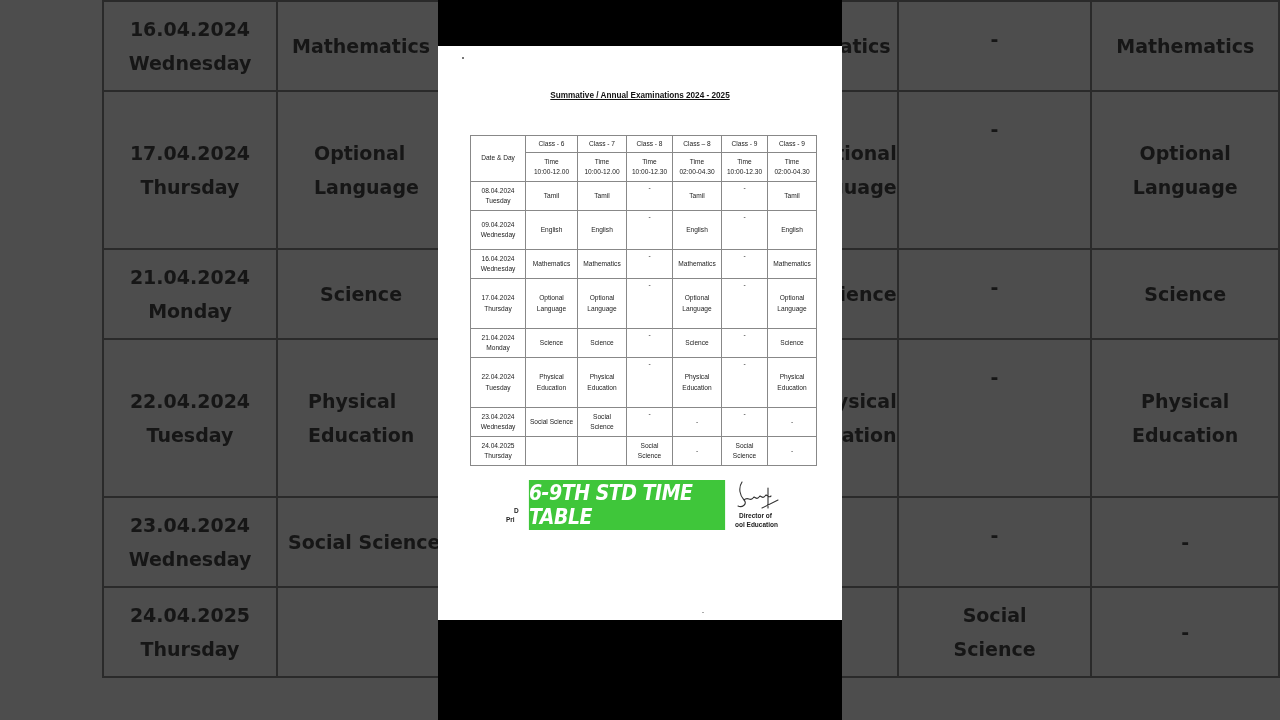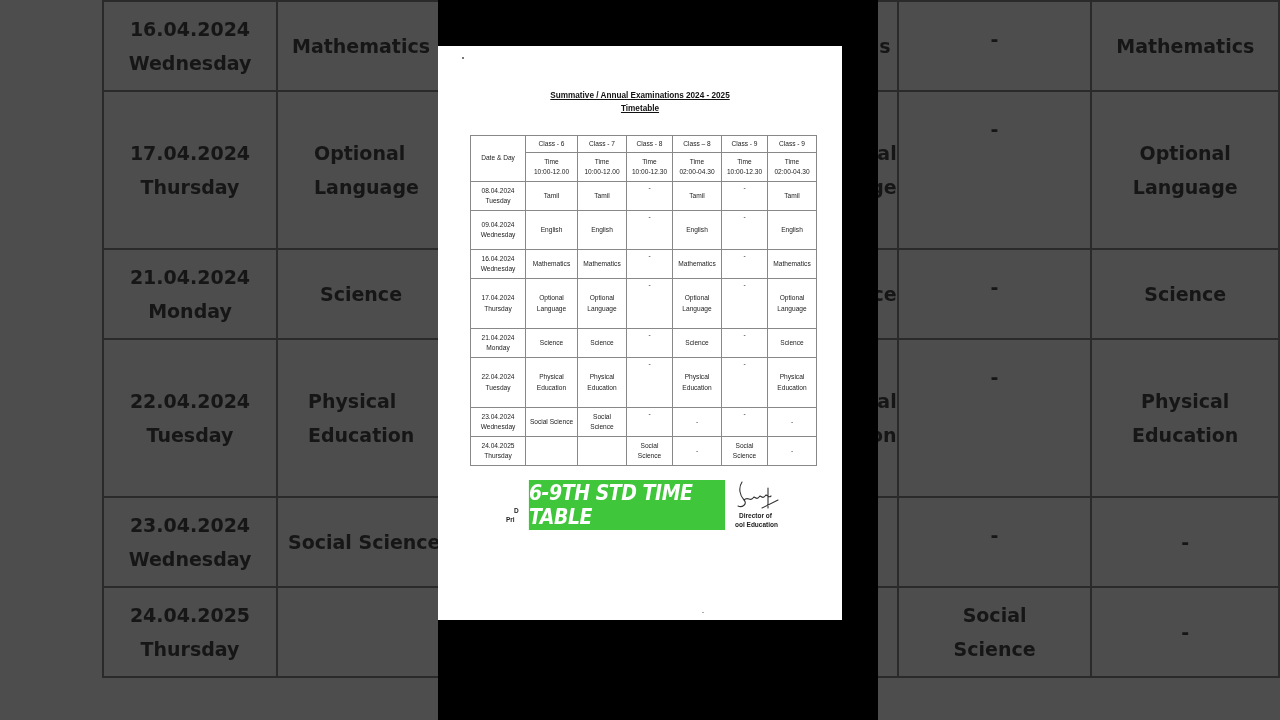--- a/index.html
+++ b/index.html
@@ -23,21 +23,21 @@
     .bg-left td.c1 { width: 162px; }
     .bg-left td.c2 { width: 300px; }
     .bg-right { left: 700px; top: -64px; }
     .bg-right td.r0 { width: 197px; }
     .bg-right td.r1 { width: 140px; }
     .bg-right td.r2 { width: 152px; }
     .bg-table td .dash-top { position: absolute; top: 28px; left: 0; right: 0; line-height: 1; }
 
     
     .strip {
-      position: absolute; left: 438px; top: 0; width: 440px; height: 720px; background: #000;
+      position: absolute; left: 438px; top: 0; width: 404px; height: 720px; background: #000;
     }
     .page {
       position: absolute; left: 0; top: 46px; width: 404px; height: 574px; background: #fff;
     }
     .speck { position: absolute; left: 24px; top: 11px; width: 2px; height: 2px; background: #777; }
     .doc-title {
       position: absolute; left: 0; right: 0; top: 44px; text-align: center;
       font-size: 8.2px; line-height: 12.5px; color: #111; font-weight: bold;
     }
     .doc-title div { text-decoration: underline; }
@@ -158,21 +158,20 @@
     </tr>
   </tbody>
 </table>
 
 <div class="strip">
   <div class="page">
     <div class="speck"></div>
 
     <div class="doc-title">
       <div>Summative / Annual Examinations 2024 - 2025</div>
-      <div>Timetable</div>
     </div>
 
     <table class="tt">
       <colgroup>
         <col style="width:55px">
           <col style="width:52px">
           <col style="width:49px">
           <col style="width:46px">
         <col style="width:49px">
           <col style="width:46px">

